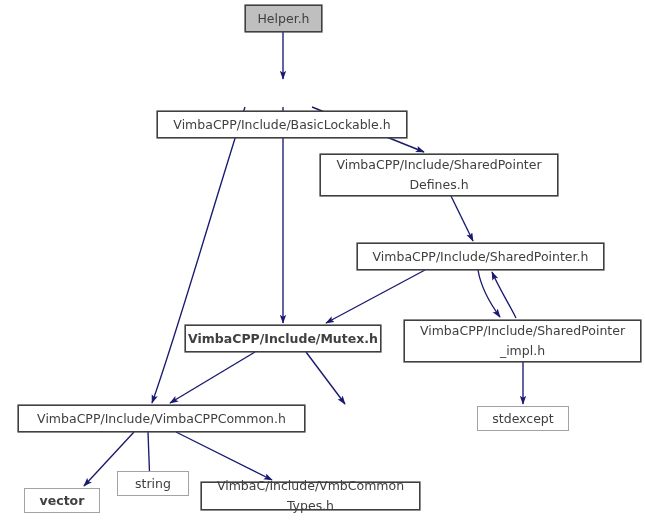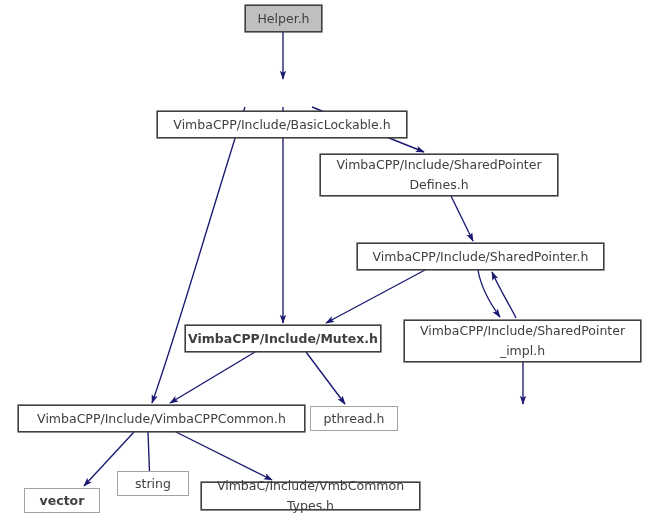--- a/index.html
+++ b/index.html
@@ -107,22 +107,22 @@
 
   <div class="node thick" style="left:357px; top:243px; width:247px; height:27px;">VimbaCPP/Include/SharedPointer.h</div>
 
   <div class="node thick two-line" style="left:404px; top:320px; width:237px; height:42px;">VimbaCPP/Include/SharedPointer
 _impl.h</div>
 
   <div class="node thick" style="left:185px; top:325px; width:196px; height:27px;font-weight:bold;">VimbaCPP/Include/Mutex.h</div>
 
   <div class="node thick" style="left:10px; top:405px; width:287px; height:27px;margin-left:8px;">VimbaCPP/Include/VimbaCPPCommon.h</div>
 
-  <div class="node ext" style="left:310px; top:406px; width:88px; height:25px;">pthread.h</div>
 
+  <div class="node ext" style="left:477px; top:406px; width:92px; height:25px;">stdexcept</div>
 
   <div class="node ext" style="left:24px; top:488px; width:76px; height:25px;font-weight:bold;">vector</div>
 
   <div class="node ext" style="left:117px; top:471px; width:72px; height:25px;">string</div>
 
   <div class="node thick two-line" style="left:201px; top:482px; width:219px; height:28px;">VimbaC/Include/VmbCommon
 Types.h</div>
 
 </div>
 

